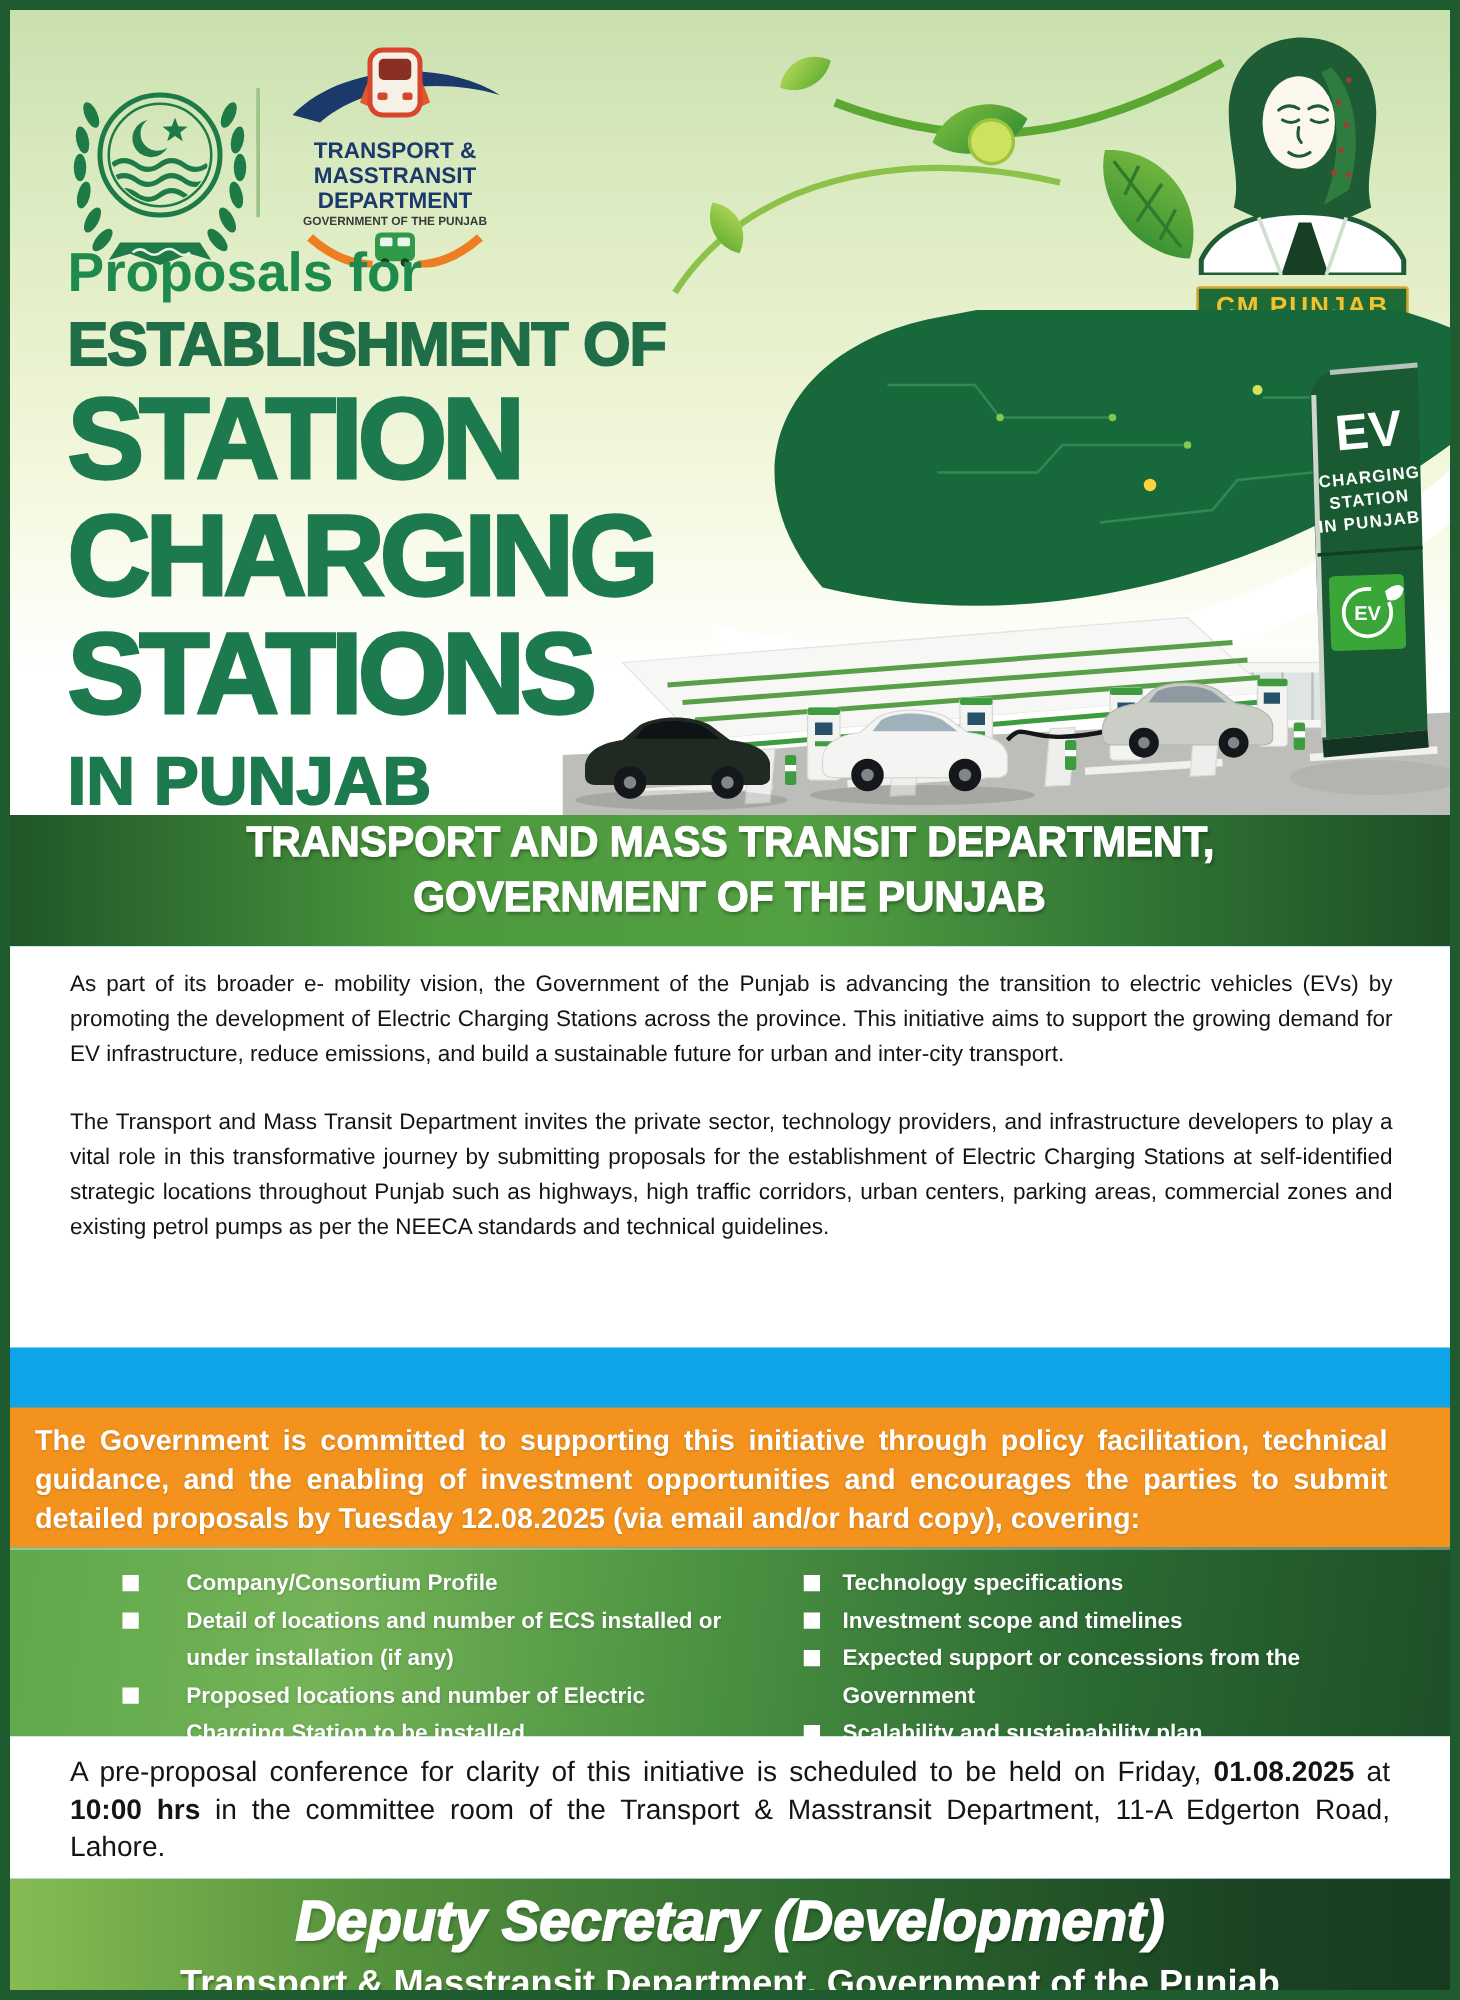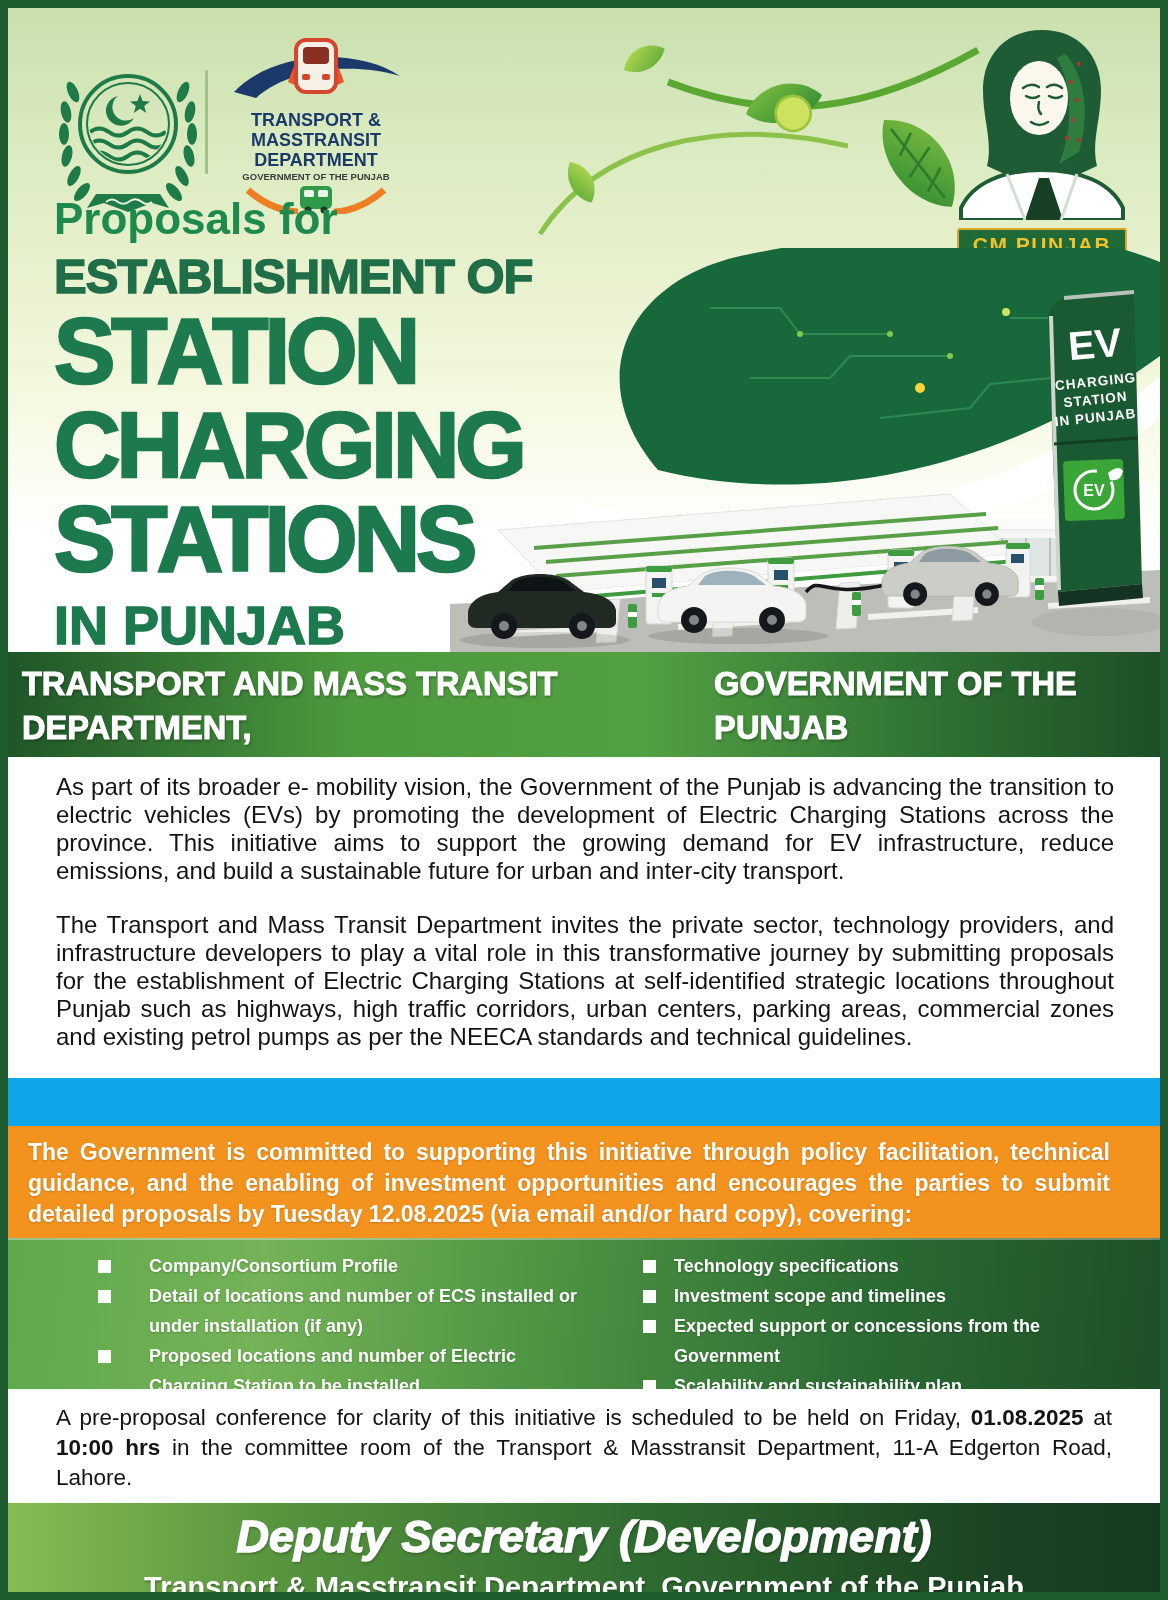--- a/index.html
+++ b/index.html
@@ -28,30 +28,30 @@
   .cm-name{ color:#1d5c35; font-size:35px; font-weight:800; letter-spacing:2px; line-height:1.02; margin-top:5px; -webkit-text-stroke:1px #1d5c35; }
   .cm-wheat{ margin-top:2px; }
   .title-block{ position:absolute; left:46px; top:186px; z-index:3; }
   .t-small{ font-size:44px; font-weight:700; color:#1f8a4d; letter-spacing:0; }
   .t-est{ font-size:49px; font-weight:800; color:#206e48; letter-spacing:-1px; margin-top:4px;text-align:center; -webkit-text-stroke:1.5px #206e48; }
   .t-big{ font-size:92px; font-weight:800; color:#1d7a4e; letter-spacing:-4px; line-height:94px; -webkit-text-stroke:2.5px #1d7a4e; }
   .t-sub{ font-size:54px; font-weight:800; color:#1d7a4e; letter-spacing:0; margin-top:8px; -webkit-text-stroke:1.5px #1d7a4e; }
   .station{ position:absolute; right:0; top:240px; z-index:2; }
   
   .banner{
-    height:105px; flex:0 0 auto; display:flex; flex-direction:row; justify-content:center; align-items:center;
+    height:105px; flex:0 0 auto; display:flex; flex-direction:column; justify-content:flex-start; align-items:center;
     background:linear-gradient(90deg,#1f5629 0%, #4d9a3e 30%, #53a043 55%, #2f7233 80%, #1d4f27 100%);
   }
   .banner div{
     color:#fff; font-size:34px; font-weight:800; letter-spacing:0; line-height:44px;
     transform:scaleX(0.96); text-shadow:1px 2px 3px rgba(0,0,0,.35); -webkit-text-stroke:1px #fff;
   }
   
   .intro{ height:321px; flex:0 0 auto; background:#fff; padding:16px 46px 0 48px; }
-  .intro p{ font-size:24px; line-height:28px; color:#141414; text-align:justify; }
+  .intro p{ font-size:18px; line-height:28px; color:#141414; text-align:justify; }
   .intro p + p{ margin-top:26px; }
   
   .highlight{
     height:112px; flex:0 0 auto; background:#f3921d; padding:11px 50px 0 20px;
     display:block;
     margin-top:48px;
   }
   .highlight p{
     color:#fff; font-size:23px; font-weight:800; line-height:31px; text-align:justify;
     text-shadow:0 1px 2px rgba(0,0,0,.18);

